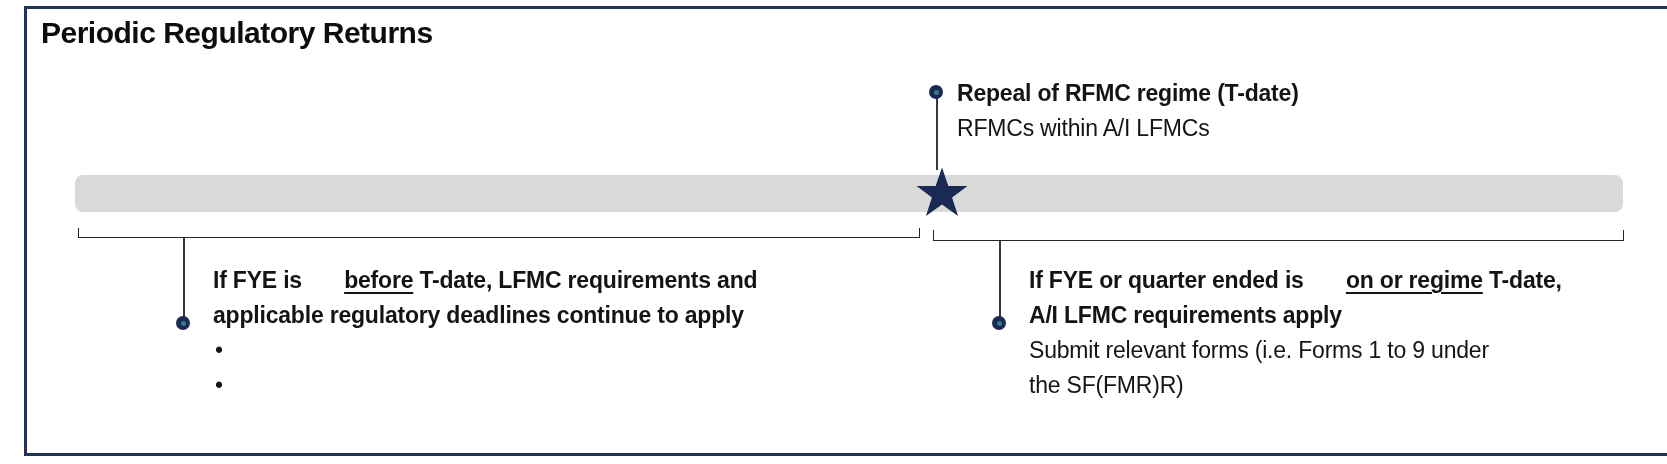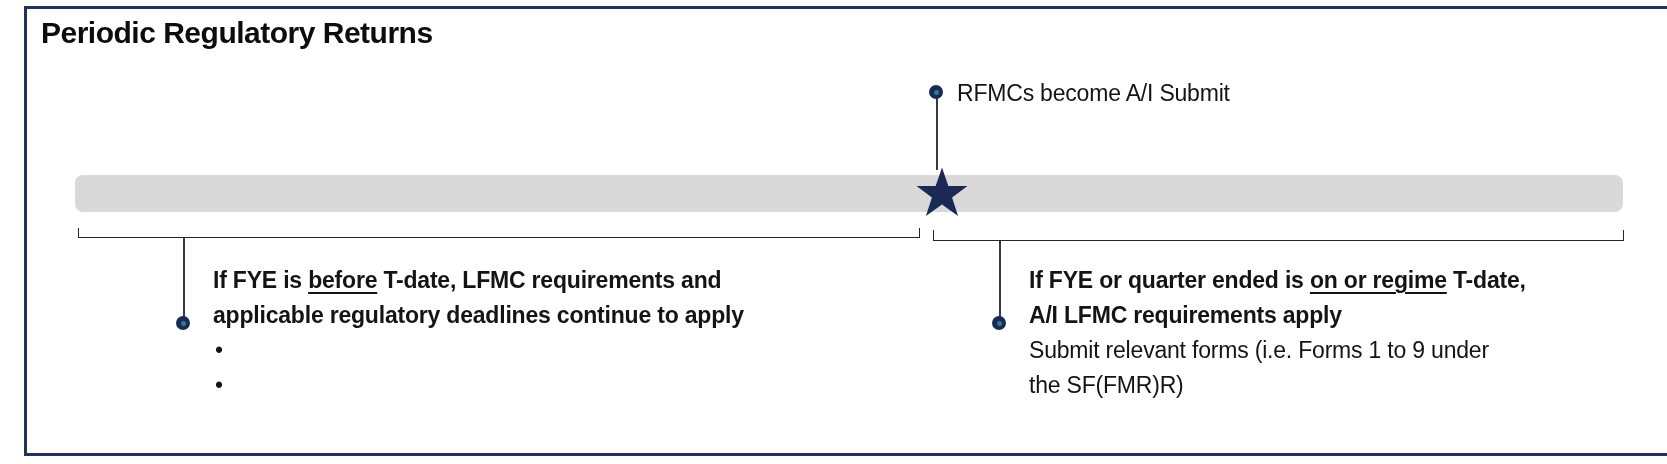--- a/index.html
+++ b/index.html
@@ -43,21 +43,21 @@
   .bracket-left{left:62px;top:228px;width:842px;height:10px;}
   .bracket-right{left:917px;top:230px;width:691px;height:11px;}
   .marker{position:absolute;width:14px;height:14px;border-radius:50%;
     background:var(--star_navy);display:flex;align-items:center;justify-content:center;}
   .marker .dot{width:5px;height:5px;border-radius:50%;background:var(--teal);}
   .marker-event{left:913px;top:85px;}
   .marker-left{left:160px;top:316px;}
   .marker-right{left:976px;top:316px;}
   .note{position:absolute;font-size:23px;line-height:35px;letter-spacing:-0.2px;}
   .note .b{font-weight:bold;}
-  .note .u{text-decoration:underline;text-decoration-thickness:2px;text-underline-offset:4px;}
+  .note .u{text-decoration:underline;text-decoration-thickness:2px;text-underline-offset:4px;margin-left:36px;}
   .note-event{left:941px;top:76px;}
   .note-left{left:197px;top:263px;width:600px;}
   .note-right{left:1013px;top:263px;width:470px;}
   .bullet-row{display:flex;}
   .bullet-glyph{width:36px;flex:0 0 36px;text-align:left;padding-left:2px;}
   .nowrap{white-space:nowrap;}
 </style>
 </head>
 <body>
 
@@ -85,21 +85,22 @@
       <div class="dot"></div>
     </div>
   <div class="marker marker-left">
       <div class="dot"></div>
     </div>
   <div class="marker marker-right">
       <div class="dot"></div>
     </div>
 
   <div class="note note-event">
-    <div class="nowrap">RFMCs become A/I Submit</div>
+    <div class="b nowrap">Repeal of RFMC regime (T-date)</div>
+    <div class="nowrap">RFMCs within A/I LFMCs</div>
   </div>
 
   <div class="note note-left">
     <div class="nowrap"><span class="b">If FYE is </span><span class="b u">before</span><span class="b"> T-date, LFMC requirements and</span></div>
     <div class="b nowrap">applicable regulatory deadlines continue to apply</div>
     <div class="bullet-row">
       <span class="bullet-glyph">•</span>
     </div>
     <div class="bullet-row">
       <span class="bullet-glyph">•</span>

